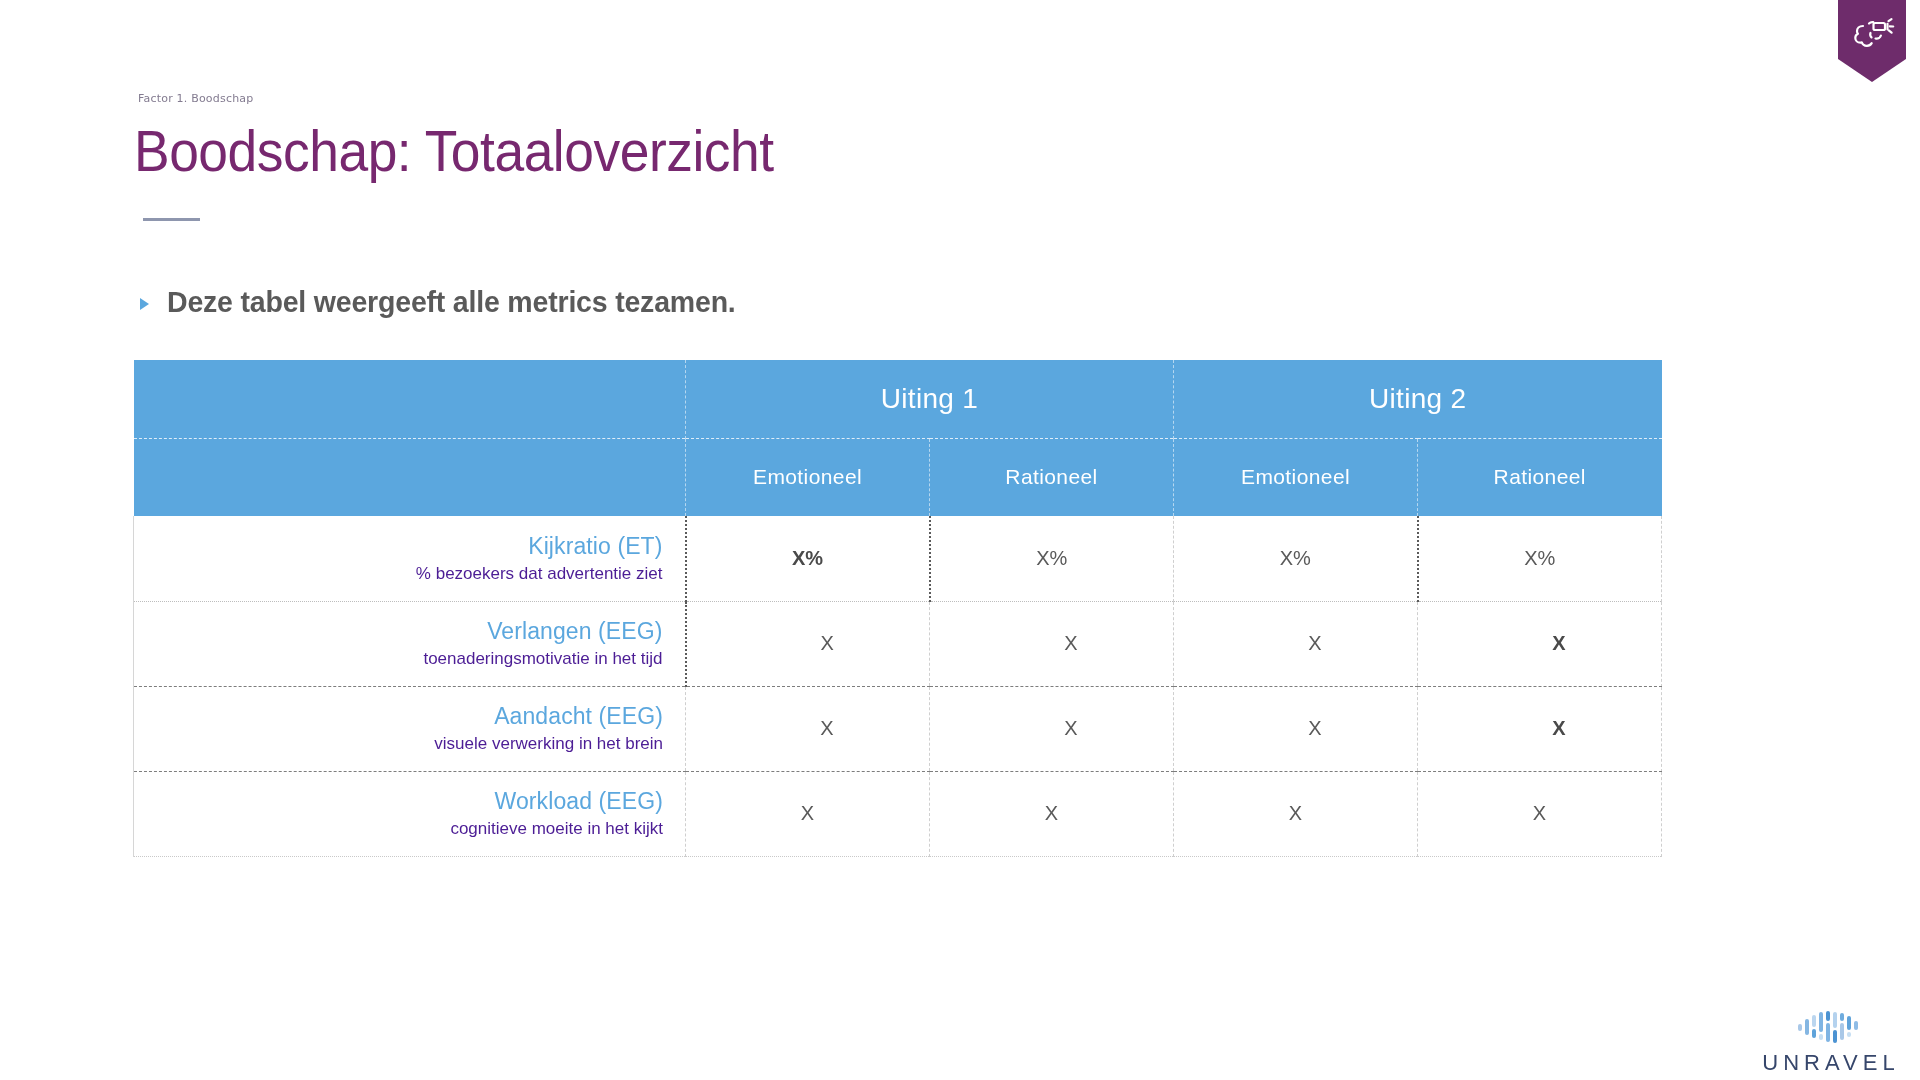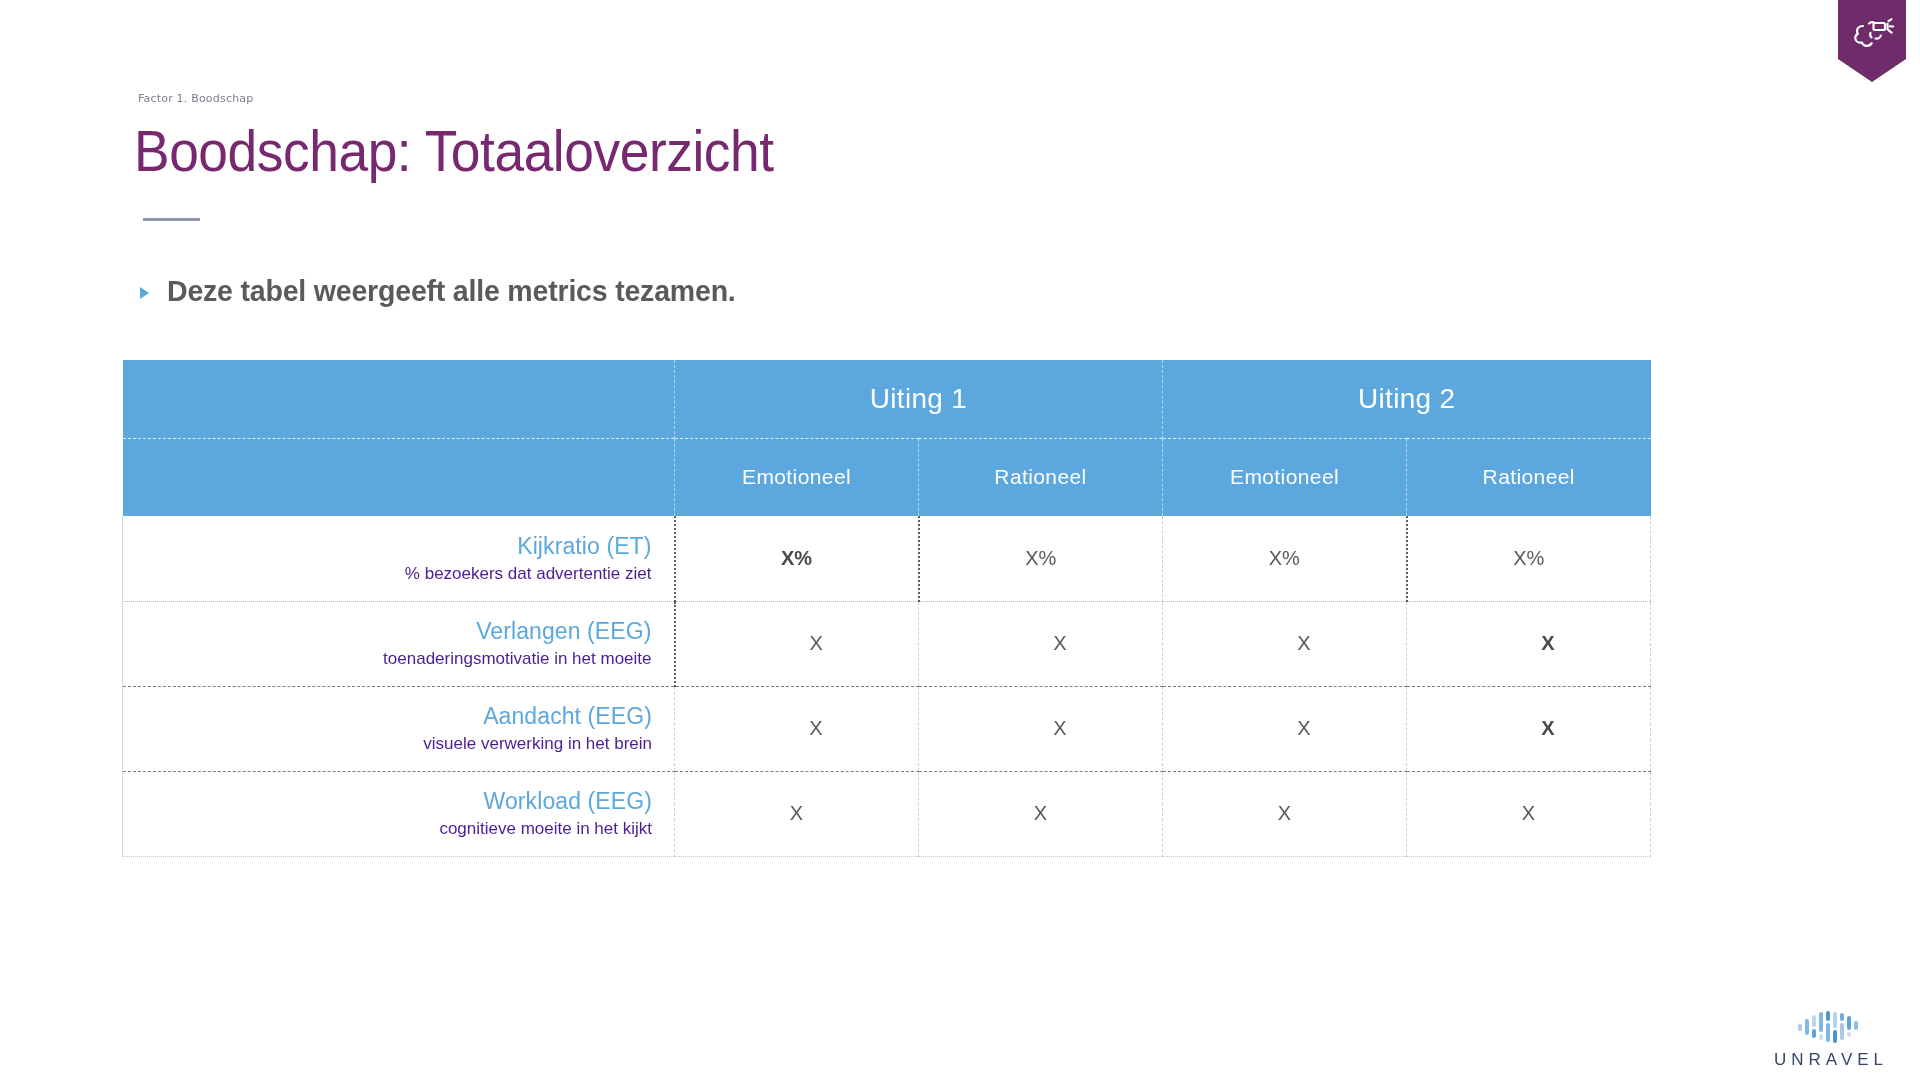--- a/index.html
+++ b/index.html
@@ -68,21 +68,21 @@
     top: 218px;
     width: 57px;
     height: 3px;
     background: #8E96AE;
   }
 
   
   .bullet-row {
     position: absolute;
     left: 140px;
-    top: 274px;
+    top: 285px;
     display: flex;
     align-items: center;
     gap: 18px;
   }
   .bullet-marker {
     width: 0;
     height: 0;
     border-left: 9px solid #5BA7DE;
     border-top: 6px solid transparent;
     border-bottom: 6px solid transparent;
@@ -94,21 +94,21 @@
     color: #5A5A5A;
     letter-spacing: -0.2px;
     font-family: "Liberation Sans", sans-serif;
     transform: scaleX(0.95);
     transform-origin: left center;
   }
 
   
   .table-wrap {
     position: absolute;
-    left: 122px;
+    left: 133px;
     top: 360px;
     width: 1528px;
   }
   table.metrics {
     width: 1528px;
     border-collapse: collapse;
     table-layout: fixed;
   }
 
   col.c-label  { width: 552px; }
@@ -188,21 +188,21 @@
   .logo {
     position: absolute;
     left: 1756px;
     top: 1010px;
     width: 150px;
     height: 62px;
   }
   .logo-brain { display: block; margin: 0 auto; }
   .logo-word {
     text-align: center;
-    font-size: 17px;
+    font-size: 22px;
     letter-spacing: 5px;
     color: #36466B;
     font-weight: 400;
     margin-top: 4px;
     font-family: "Liberation Sans", sans-serif;
   }
 </style>
 </head>
 <body>
 
@@ -264,21 +264,21 @@
           <td class="val bold edge-dark">X%</td>
           <td class="val edge-dark">X%</td>
           <td class="val">X%</td>
           <td class="val edge-dark">X%</td>
         </tr>
 
 
         <tr class="hl-bottom">
           <td class="rowlabel">
             <span class="metric-name">Verlangen (EEG)</span>
-            <span class="metric-desc">toenaderingsmotivatie in het moeite</span>
+            <span class="metric-desc">toenaderingsmotivatie in het tijd</span>
           </td>
           <td class="val edge-dark">X</td>
           <td class="val">X</td>
           <td class="val">X</td>
           <td class="val bold">X</td>
         </tr>
 
         <tr class="hl-bottom">
           <td class="rowlabel">
             <span class="metric-name">Aandacht (EEG)</span>

